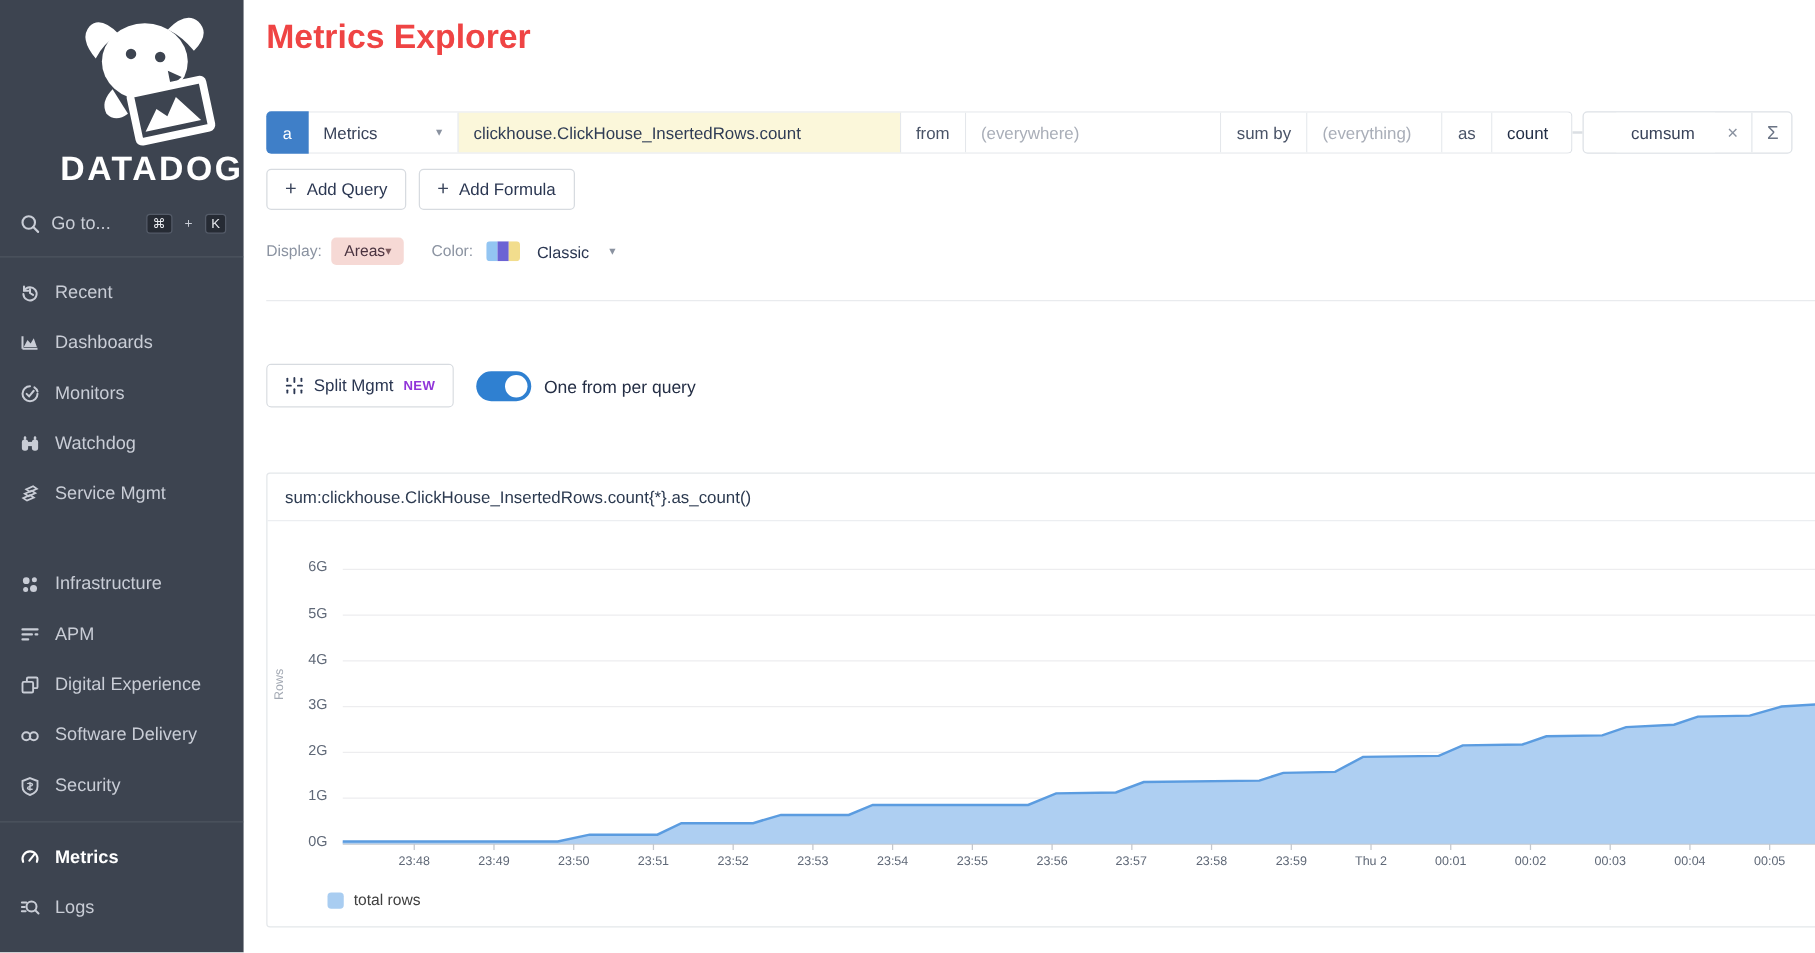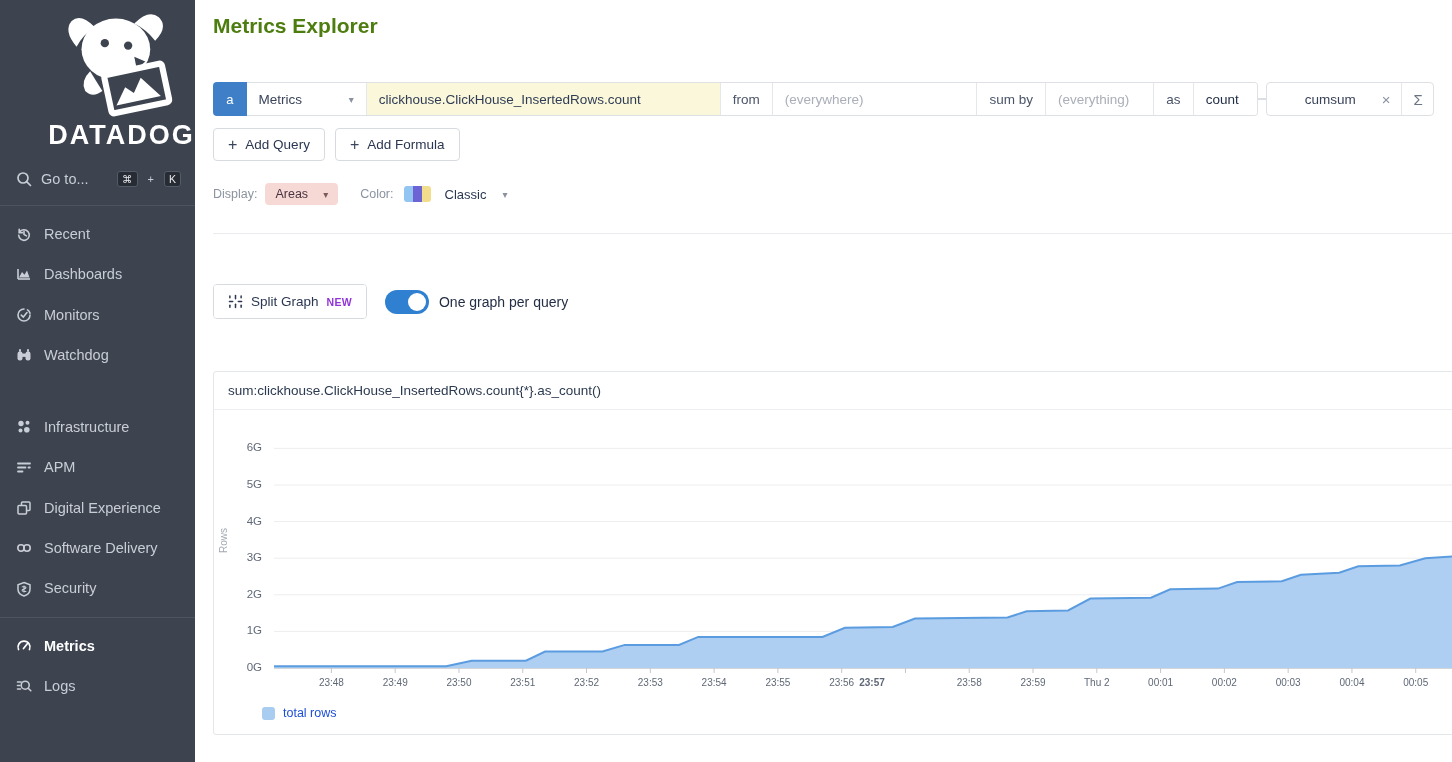--- a/index.html
+++ b/index.html
@@ -20,21 +20,21 @@
   .side-div { border-top:1px solid #4d545f; margin:0; }
   .nav-group { padding:8px 0; }
   .nav-item { display:flex; align-items:center; gap:12px; padding:10px 16px; font-size:14.5px;
     color:#c9cdd6; cursor:pointer; line-height:1.4; }
   .nav-item svg { flex:0 0 16px; }
   .nav-item.active { color:#fff; font-weight:700; }
   .nav-gap { height:16px; }
 
   
   .main { flex:1; background:#fff; padding:14px 0 0 18px; overflow:hidden; }
-  h1.page-title { font-size:21px; font-weight:700; color:#4d7c0f; margin-bottom:44px; }
+  h1.page-title { font-size:27px; font-weight:700; color:#ef4444; margin-bottom:44px; }
 
   
   .query-section { padding-bottom:28px; border-bottom:1px solid #e9ebee; padding-right:18px; }
   .query-row { display:flex; align-items:stretch; height:34px; }
   .q-letter { width:34px; background:#3f7fc8; color:#fff; font-size:13px; display:flex;
     align-items:center; justify-content:center; border-radius:4px 0 0 4px; }
   .q-group { display:flex; align-items:stretch; border:1px solid #dde1e6; border-left:none;
     border-radius:0 4px 4px 0; overflow:hidden; }
   .q-seg { display:flex; align-items:center; font-size:13.5px; padding:0 12px; background:#fff;
     border-right:1px solid #e4e7eb; color:#39435a; white-space:nowrap; }
@@ -54,21 +54,21 @@
   .func-name { border-right:none !important; padding-right:16px; }
   .func-sigma { color:#6b7485; font-size:15px; padding:0 12px; display:flex; align-items:center; cursor:pointer; }
 
   .actions-row { display:flex; gap:10px; margin-top:12px; }
   .btn { display:inline-flex; align-items:center; gap:8px; background:#fff; border:1px solid #d7dbe0;
     border-radius:4px; font-size:13.5px; color:#2b3752; padding:0 14px; height:33px; cursor:pointer; }
   .btn .plus { font-size:16px; color:#3a455c; font-weight:400; }
 
   .display-row { display:flex; align-items:center; margin-top:22px; font-size:12.5px; color:#8b93a1; gap:8px; }
   .areas-chip { background:#f6d9d5; color:#4a3340; border-radius:4px; padding:4px 10px; font-size:12.5px;
-    display:inline-flex; align-items:center; gap:15px; cursor:pointer; margin-right:14px; }
+    display:inline-flex; align-items:center; gap:0; cursor:pointer; margin-right:14px; }
   .areas-chip .chev { color:#7e5a5e; margin-left:0; }
   .palette { display:inline-flex; border-radius:3px; overflow:hidden; margin:0 2px; cursor:pointer; }
   .palette span { width:9px; height:16px; display:inline-block; }
   .classic-label { color:#2b3752; font-size:13px; margin-left:4px; cursor:pointer; }
 
   
   .graph-toolbar { display:flex; align-items:center; margin-top:50px; }
   .btn-group { display:flex; align-items:stretch; border:1px solid #d7dbe0; border-radius:4px; overflow:hidden; margin-left:10px; height:35px; }
   .btn-group .g-btn { display:flex; align-items:center; gap:8px; padding:0 14px; font-size:13.5px; color:#2b3752;
     background:#fff; cursor:pointer; border-right:1px solid #e0e3e8; }
@@ -84,21 +84,21 @@
   .chart-card { margin-top:52px; width:1262px; border:1px solid #e4e7ea; border-radius:3px; background:#fff; }
   .chart-title { font-size:13.5px; color:#2c3a50; padding:11px 14px; border-bottom:1px solid #eceef1; }
   .chart-body { position:relative; height:296px; }
   .rows-axis-label { position:absolute; left:4px; top:118px; transform:rotate(180deg);
     writing-mode:vertical-rl; font-size:10px; color:#a3a9b3; }
   .plot-svg { position:absolute; left:60px; top:14px; }
   .ytick { position:absolute; width:40px; text-align:right; font-size:11.5px; color:#5f6877; }
   .xtick { position:absolute; width:56px; text-align:center; font-size:10px; color:#5f6877; }
   .legend-row { display:flex; align-items:center; gap:8px; padding:0 0 14px 48px; }
   .legend-swatch { width:13px; height:13px; border-radius:3px; }
-  .legend-label { font-size:12.5px; color:#1d4ed8; }
+  .legend-label { font-size:12.5px; color:#404040; }
 </style>
 </head>
 <body>
 
 <div class="app">
 
   <div class="sidebar">
     <div class="logo-wrap">
       <svg width="124" height="108" viewBox="0 0 100 88">
         <g fill="#ffffff">
@@ -161,20 +161,28 @@
       </div>
       <div class="nav-item">
         <svg width="16" height="16" viewBox="0 0 16 16">
           <rect x="1.5" y="4.5" width="5" height="9" rx="2.2" fill="#c9cdd6"></rect>
           <rect x="9.5" y="4.5" width="5" height="9" rx="2.2" fill="#c9cdd6"></rect>
           <rect x="6" y="6.5" width="4" height="3.4" fill="#c9cdd6"></rect>
           <rect x="3" y="2" width="2" height="3" rx="1" fill="#c9cdd6"></rect>
           <rect x="11" y="2" width="2" height="3" rx="1" fill="#c9cdd6"></rect>
         </svg>
         <span>Watchdog</span>
+      </div>
+      <div class="nav-item">
+        <svg width="16" height="16" viewBox="0 0 16 16" fill="none" stroke="#c9cdd6" stroke-width="1.4">
+          <path d="M5 4.5 L10.5 2 L13.5 4 L8 6.5 Z"></path>
+            <path d="M3.8 8 L9.3 5.5 L12.3 7.5 L6.8 10 Z"></path>
+            <path d="M2.6 11.5 L8.1 9 L11.1 11 L5.6 13.5 Z"></path>
+        </svg>
+        <span>Service Mgmt</span>
       </div>
     </div>
 
     <div class="nav-gap"></div>
 
     <div class="nav-group">
       <div class="nav-item">
         <svg width="16" height="16" viewBox="0 0 16 16" fill="#c9cdd6">
           <circle cx="5" cy="4.5" r="2.7"></circle>
             <circle cx="11.5" cy="3.8" r="2"></circle>
@@ -299,28 +307,28 @@
           <svg width="15" height="15" viewBox="0 0 16 16" stroke="#2b3752" stroke-width="1.6" stroke-linecap="round">
             <line x1="8" y1="1.5" x2="8" y2="5"></line>
               <line x1="8" y1="11" x2="8" y2="14.5"></line>
             <line x1="1.5" y1="8" x2="5" y2="8"></line>
               <line x1="11" y1="8" x2="14.5" y2="8"></line>
             <line x1="2" y1="2" x2="2" y2="4"></line>
               <line x1="14" y1="2" x2="14" y2="4"></line>
             <line x1="2" y1="12" x2="2" y2="14"></line>
               <line x1="14" y1="12" x2="14" y2="14"></line>
           </svg>
-          <span>Split Graph</span>
+          <span>Split Mgmt</span>
           <span class="new-badge">NEW</span>
         </div>
       </div>
       <div class="toggle">
         <div class="knob"></div>
       </div>
-      <span class="toggle-label">One graph per query</span>
+      <span class="toggle-label">One from per query</span>
     </div>
 
     <div class="chart-card">
       <div class="chart-title">sum:clickhouse.ClickHouse_InsertedRows.count{*}.as_count()</div>
       <div class="chart-body" id="chart-body">
         <span class="rows-axis-label">Rows</span>
         <svg id="plot" class="plot-svg" width="1180" height="256">
             <line x1="0" y1="244" x2="1180" y2="244" stroke="#c3c7cd" stroke-width="1.5"></line>
             <line x1="0" y1="207.4" x2="1180" y2="207.4" stroke="#ededef" stroke-width="1"></line>
             <line x1="0" y1="170.8" x2="1180" y2="170.8" stroke="#ededef" stroke-width="1"></line>
@@ -358,21 +366,21 @@
           <span class="ytick" style="left: 8px; top: 31.4px;">6G</span>
           <span class="xtick" style="left: 89.4054px; top: 267px;">23:48</span>
           <span class="xtick" style="left: 153.189px; top: 267px;">23:49</span>
           <span class="xtick" style="left: 216.973px; top: 267px;">23:50</span>
           <span class="xtick" style="left: 280.757px; top: 267px;">23:51</span>
           <span class="xtick" style="left: 344.541px; top: 267px;">23:52</span>
           <span class="xtick" style="left: 408.324px; top: 267px;">23:53</span>
           <span class="xtick" style="left: 472.108px; top: 267px;">23:54</span>
           <span class="xtick" style="left: 535.892px; top: 267px;">23:55</span>
           <span class="xtick" style="left: 599.676px; top: 267px;">23:56</span>
-          <span class="xtick" style="left: 630px; top: 267px; font-weight: bold;">23:57</span>
+          <span class="xtick" style="left: 663px; top: 267px;">23:57</span>
           <span class="xtick" style="left: 727.243px; top: 267px;">23:58</span>
           <span class="xtick" style="left: 791.027px; top: 267px;">23:59</span>
           <span class="xtick" style="left: 854.811px; top: 267px;">Thu 2</span>
           <span class="xtick" style="left: 918.595px; top: 267px;">00:01</span>
           <span class="xtick" style="left: 982.378px; top: 267px;">00:02</span>
           <span class="xtick" style="left: 1046.16px; top: 267px;">00:03</span>
           <span class="xtick" style="left: 1109.95px; top: 267px;">00:04</span>
           <span class="xtick" style="left: 1173.73px; top: 267px;">00:05</span>
         </div>
       <div class="legend-row">

